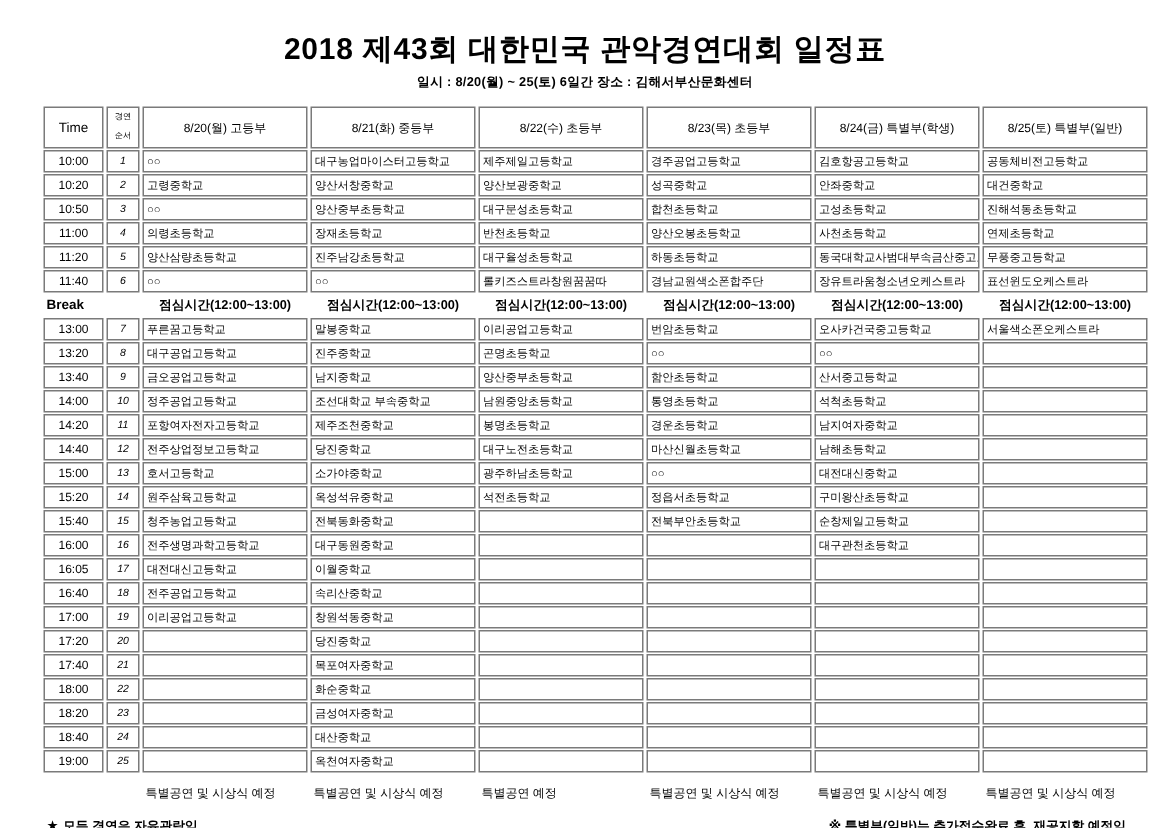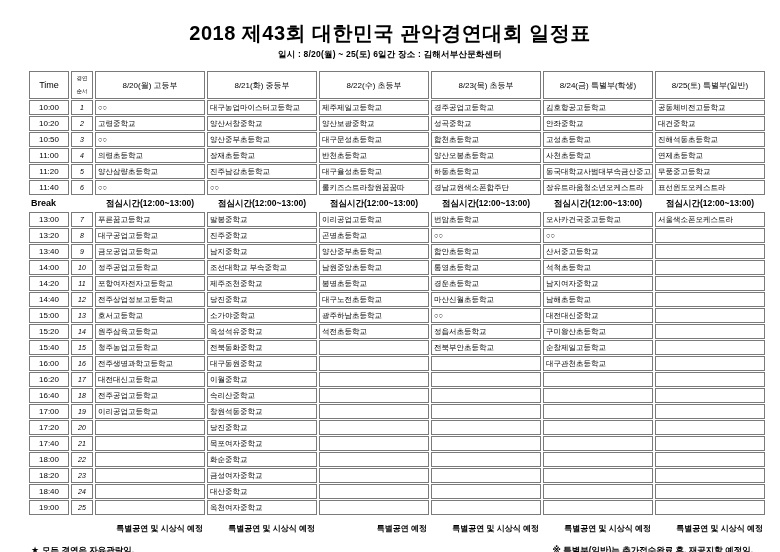--- a/index.html
+++ b/index.html
@@ -116,22 +116,22 @@
   }
   tr.break td.lunch{
     text-align:center;
     font-weight:bold;
     font-size:8.5px;
   }
   
   tr.perf td{
     border:none;
     background:transparent;
-    text-align:right;
-    font-weight:bold;
+    text-align:left;
+    font-weight:normal;
     font-size:8px;
     height:18px;
     line-height:18px;
     padding-top:4px;
   }
 
   
   .notes{
     position:relative;
     width:726px;
@@ -344,21 +344,21 @@
             <td class="time">16:00</td>
             <td class="seq">16</td>
             <td class="school">전주생명과학고등학교</td>
             <td class="school">대구동원중학교</td>
             <td class="blank"></td>
             <td class="blank"></td>
             <td class="school">대구관천초등학교</td>
             <td class="blank"></td>
           </tr>
           <tr>
-            <td class="time">16:20</td>
+            <td class="time">16:05</td>
             <td class="seq">17</td>
             <td class="school">대전대신고등학교</td>
             <td class="school">이월중학교</td>
             <td class="blank"></td>
             <td class="blank"></td>
             <td class="blank"></td>
             <td class="blank"></td>
           </tr>
           <tr>
             <td class="time">16:40</td>

